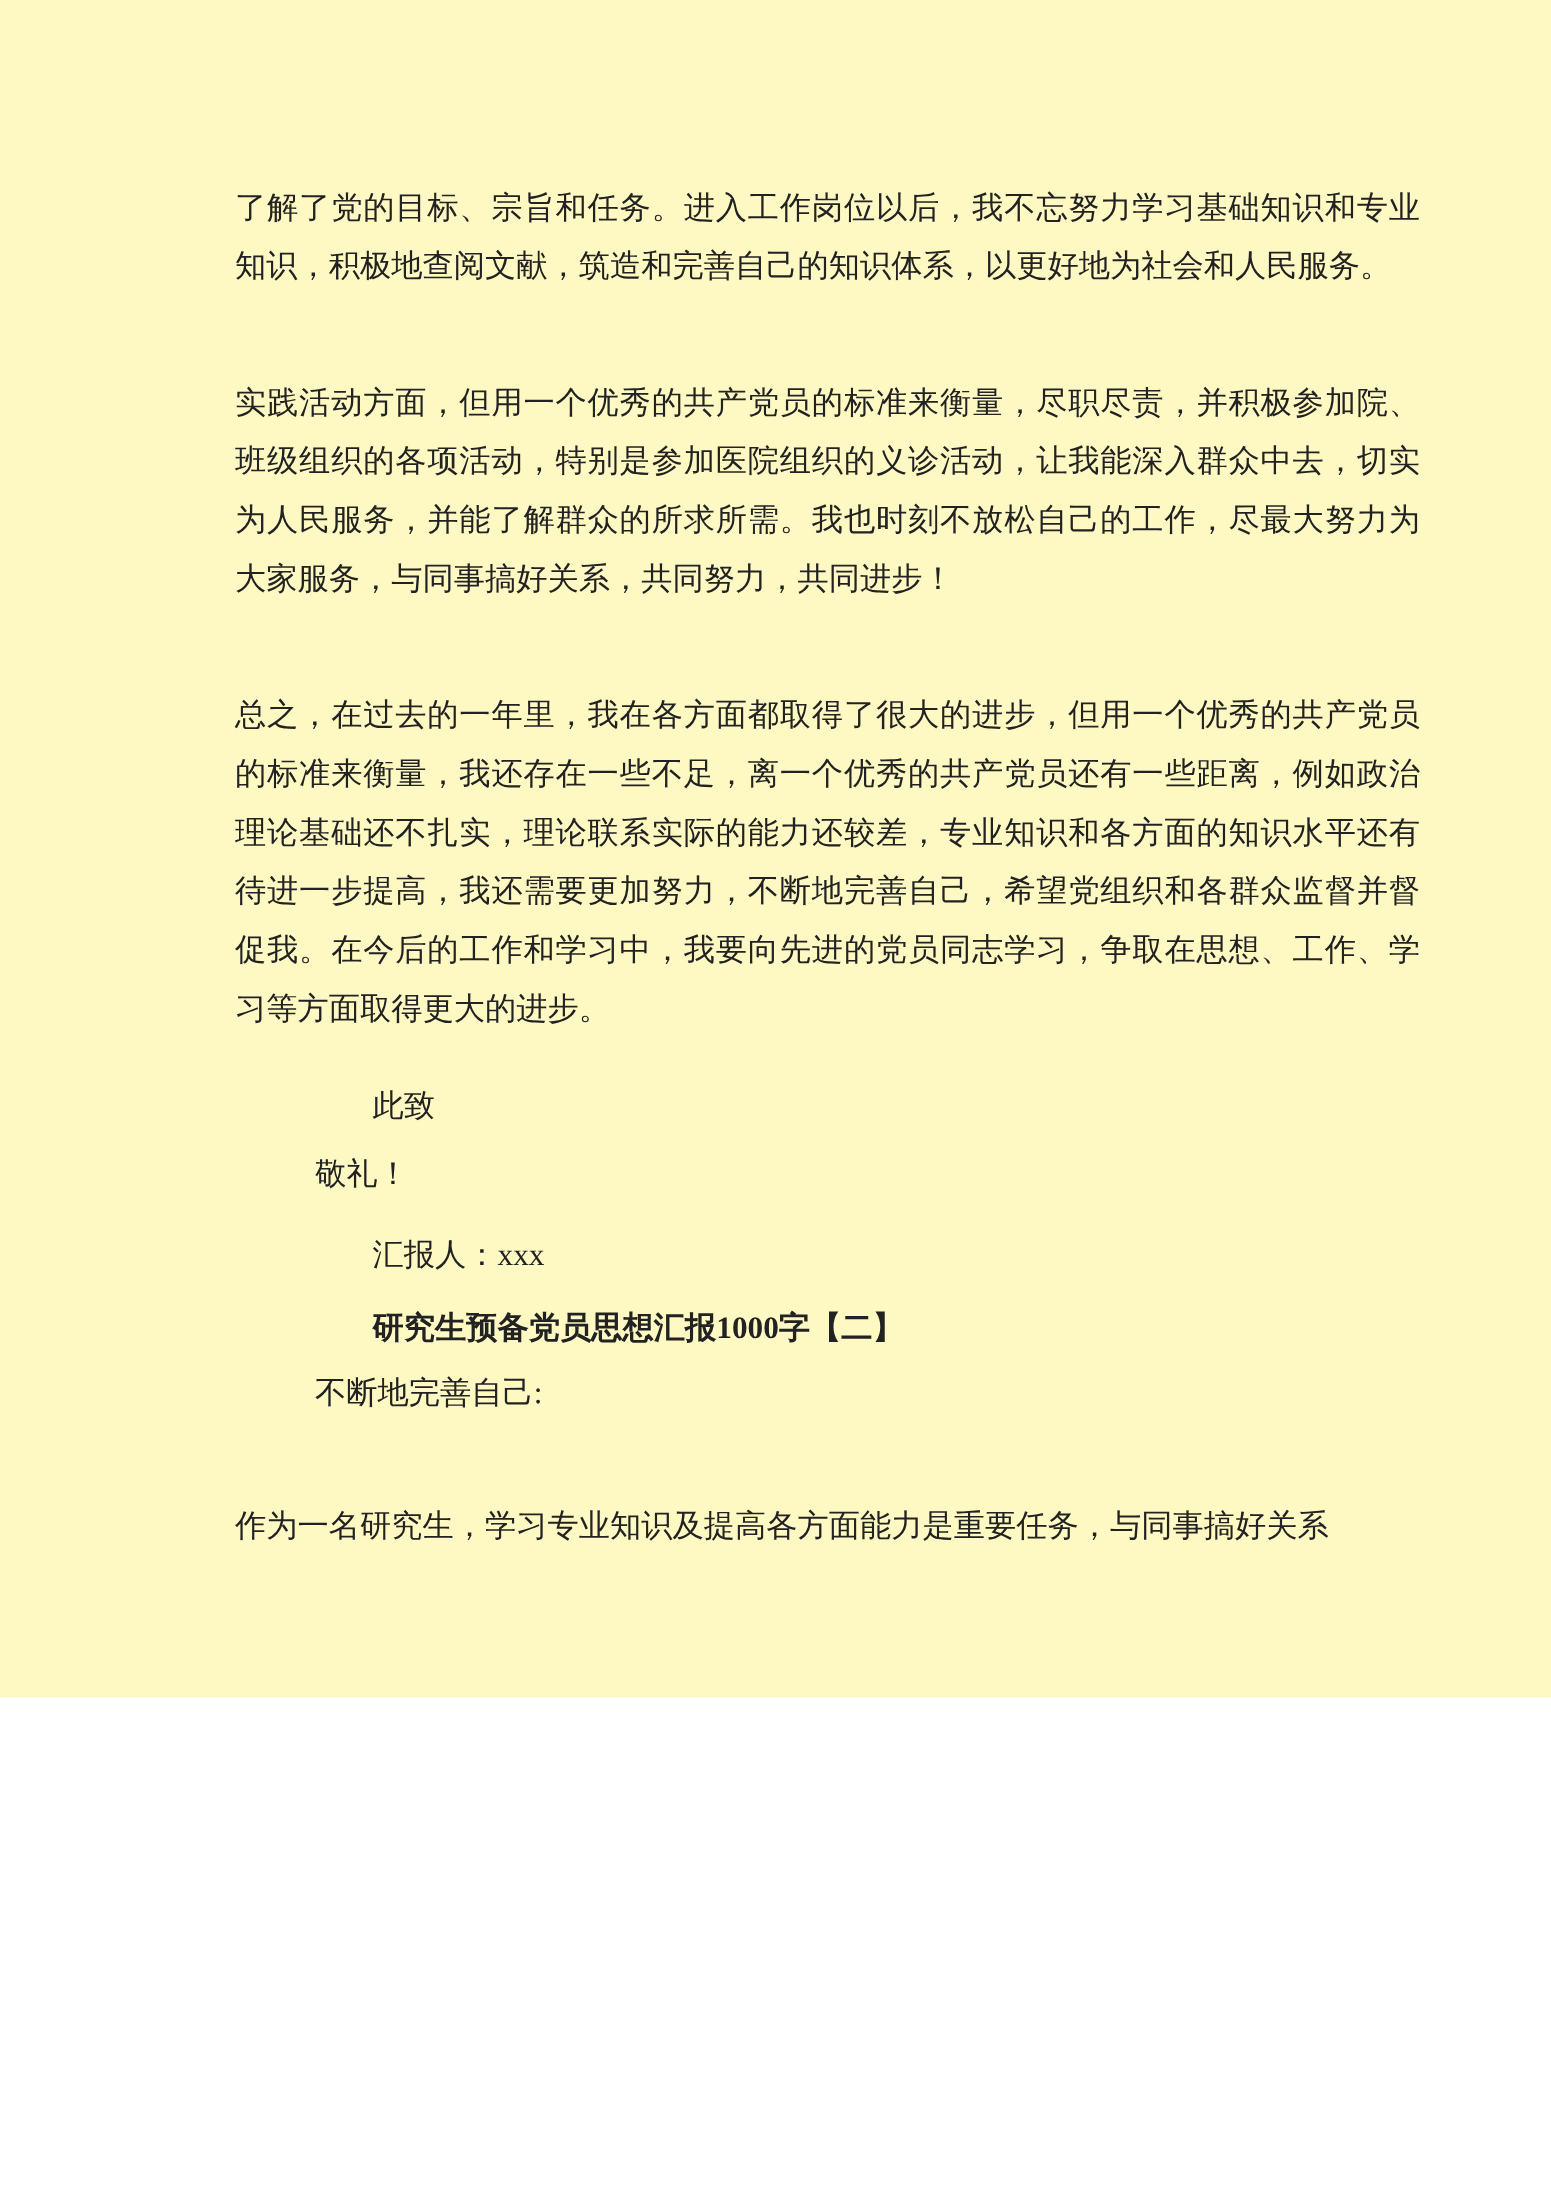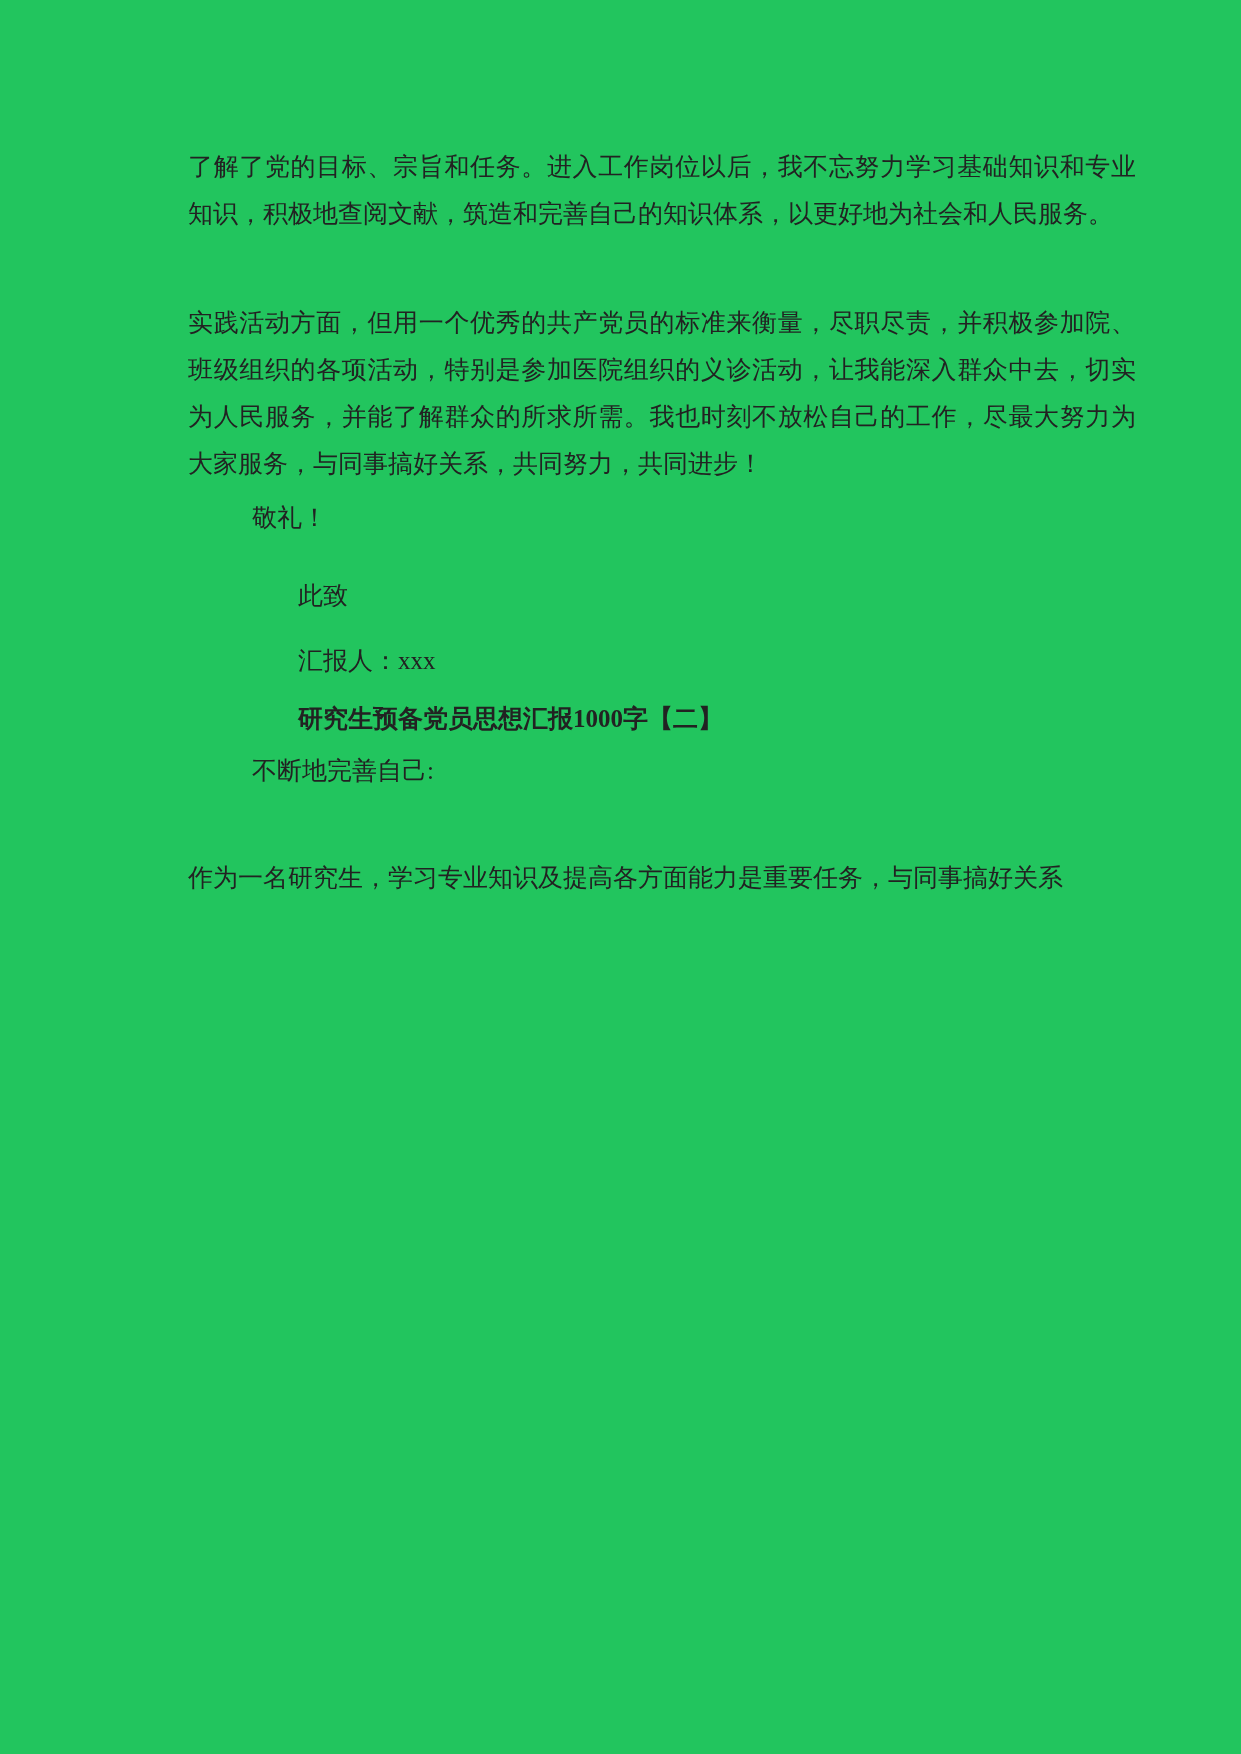--- a/index.html
+++ b/index.html
@@ -10,23 +10,23 @@
   body {
     width: 1241px;
     height: 1754px;
     overflow: hidden;
     font-family: "Liberation Serif", "DejaVu Serif", serif;
     color: #222222;
   }
   .page {
     box-sizing: border-box;
     width: 1241px;
-    height: 1754px;
+    height: 1358px;
     padding: 143px 105px 0 188px;
-    background: #22c55e;
+    background: #fef9c3;
   }
   .body-para {
     margin: 0;
     font-size: 25px;
     line-height: 47px;
     text-align: justify;
     letter-spacing: 0;
     word-break: break-all;
   }
   .para-gap { margin-top: 62px; }
@@ -48,25 +48,26 @@
 </style>
 </head>
 <body>
 
 <div class="page">
 
   <p class="body-para">了解了党的目标、宗旨和任务。进入工作岗位以后，我不忘努力学习基础知识和专业知识，积极地查阅文献，筑造和完善自己的知识体系，以更好地为社会和人民服务。</p>
 
   <p class="body-para para-gap">实践活动方面，但用一个优秀的共产党员的标准来衡量，尽职尽责，并积极参加院、班级组织的各项活动，特别是参加医院组织的义诊活动，让我能深入群众中去，切实为人民服务，并能了解群众的所求所需。我也时刻不放松自己的工作，尽最大努力为大家服务，与同事搞好关系，共同努力，共同进步！</p>
 
+  <p class="body-para para-gap">总之，在过去的一年里，我在各方面都取得了很大的进步，但用一个优秀的共产党员的标准来衡量，我还存在一些不足，离一个优秀的共产党员还有一些距离，例如政治理论基础还不扎实，理论联系实际的能力还较差，专业知识和各方面的知识水平还有待进一步提高，我还需要更加努力，不断地完善自己，希望党组织和各群众监督并督促我。在今后的工作和学习中，我要向先进的党员同志学习，争取在思想、工作、学习等方面取得更大的进步。</p>
 
 
+  <p class="closing-line indent-2 mt-cizhi">此致</p>
+
   <p class="closing-line indent-1 mt-jingli">敬礼！</p>
-
-  <p class="closing-line indent-2 mt-cizhi">此致</p>
 
   <p class="closing-line indent-2 mt-reporter">汇报人：xxx</p>
 
 
   <p class="closing-line indent-2 mt-title">研究生预备党员思想汇报1000字【二】</p>
 
   <p class="closing-line indent-1 mt-salut">不断地完善自己:</p>
 
   <p class="body-para mt-final">作为一名研究生，学习专业知识及提高各方面能力是重要任务，与同事搞好关系</p>
 

